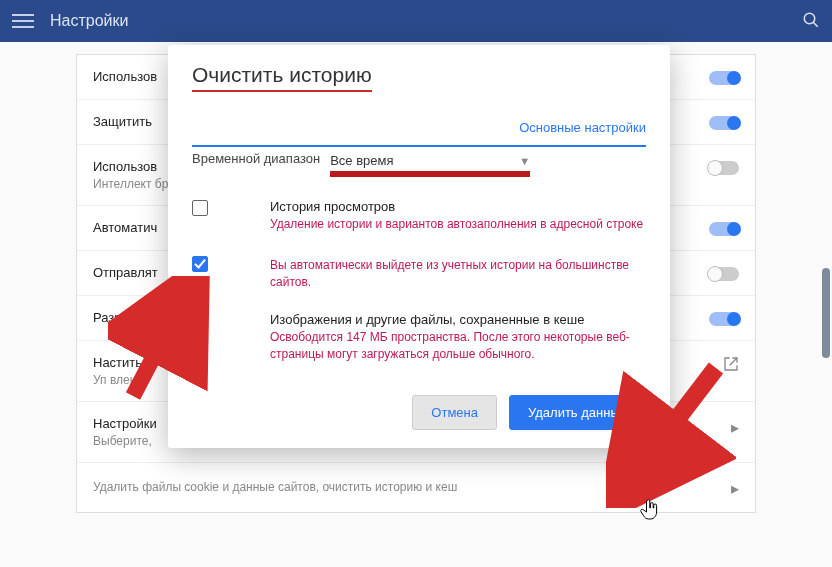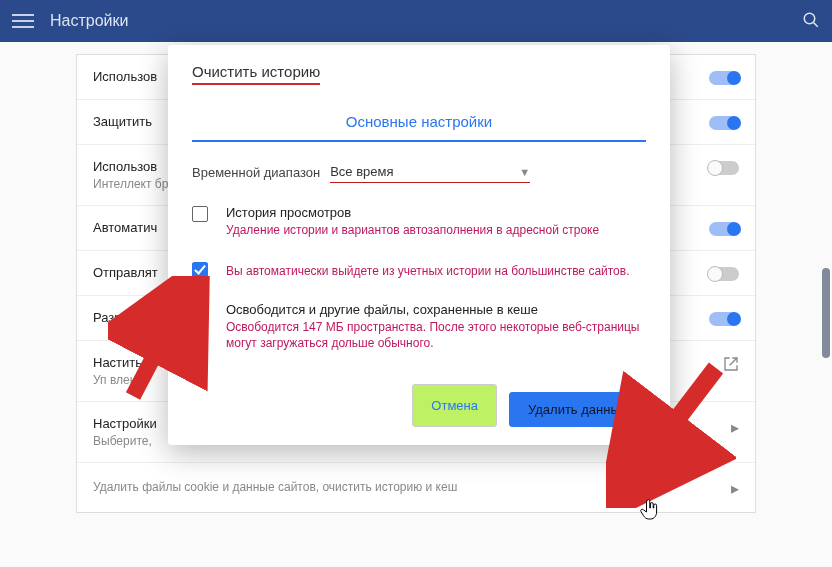--- a/index.html
+++ b/index.html
@@ -26,42 +26,42 @@
   .toggle.on::after { background:#2a76f0; right:-2px; }
   .toggle.off { background:#ccc; }
   .toggle.off::after { background:#fafafa; border:1px solid #bbb; left:-2px; top:-1px; }
   .row-action { color:#888; font-size:16px; margin-top:2px; }
   .row-action.ext { transform: translateY(-1px); }
 
   
   .modal { position:absolute; top:45px; left:168px; width:502px; background:#fff; border-radius:3px; box-shadow: 0 8px 30px rgba(0,0,0,0.28); padding: 18px 0 18px 0; }
   .modal-inner { padding: 0 24px; }
   .modal-title-wrap { display:inline-block; }
-  .modal-title { font-size:15px; color:#333; }
+  .modal-title { font-size:21px; color:#333; }
   .title-under { height:2px; background:#c72d2d; margin-top:3px; }
   .tabs { display:flex; margin-top:18px; border-bottom:1px solid #e3e3e3; }
-  .tab { flex:1; text-align:center; padding:10px 0; font-size:15px; cursor:pointer; }
+  .tab { flex:1; text-align:right; padding:10px 0; font-size:13px; cursor:pointer; }
   .tab.active { color:#2a76f0; border-bottom:2px solid #2a76f0; margin-bottom:-1px; }
   .tab.inactive { color:#777; }
-  .time-row { display:flex; align-items:center; margin-top:20px; font-size:13px; }
+  .time-row { display:flex; align-items:flex-start; margin-top:4px; font-size:13px; }
   .time-label { color:#444; margin-right:10px; }
-  .time-select { color:#333; border:none; border-bottom:1px solid #b91c1c; padding:2px 0 3px 0; width:200px; display:flex; align-items:center; justify-content:space-between; cursor:pointer;}
+  .time-select { color:#333; border:none; border-bottom:6px solid #b91c1c; padding:2px 0 3px 0; width:200px; display:flex; align-items:center; justify-content:space-between; cursor:pointer;}
   .time-select .caret { color:#888; font-size:11px; }
 
   .opts { margin-top:22px; }
-  .opt { display:flex; margin-bottom:22px; }
+  .opt { display:flex; margin-bottom:22px;gap:44px; }
   .chk { width:16px; height:16px; border:1.5px solid #666; border-radius:2px; flex:none; margin-right:18px; margin-top:1px; position:relative; cursor:pointer;}
   .chk.checked { background:#2a76f0; border-color:#2a76f0; }
   .chk.checked::after { content:""; position:absolute; left:4px; top:0px; width:4px; height:9px; border:solid #fff; border-width:0 2px 2px 0; transform:rotate(40deg); }
   .opt-text .opt-title { color:#222; font-size:13px; }
   .opt-text .opt-sub { color:#be185d; font-size:12px; margin-top:2px; line-height:1.4; }
 
   .buttons { display:flex; justify-content:flex-end; gap:12px; padding: 10px 24px 0 24px; }
-  .btn { padding:9px 18px; font-size:13px; border-radius:3px; border:1px solid #ccc; background:#bef264; cursor:pointer; }
-  .btn.primary { background:#2a76f0; border-color:#2a76f0; color:#0f172a;margin-top:8px; }
+  .btn { padding:9px 18px; font-size:13px; border-radius:3px; border:1px solid #ccc; background:#e5e5e5; cursor:pointer; }
+  .btn.primary { background:#2a76f0; border-color:#2a76f0; color:#ffffff; }
   .btn.secondary { color:#2a76f0; }
 
   
   .arrow { position:absolute; pointer-events:none; }
   .arrow svg { display:block; }
 
   
   .cursor { position:absolute; left:640px; top:499px; pointer-events:none; }
 
   
@@ -180,21 +180,21 @@
         </div>
         <div class="opt">
           <div class="chk checked"></div>
           <div class="opt-text">
             <div class="opt-sub">Вы автоматически выйдете из учетных истории на большинстве сайтов.</div>
           </div>
         </div>
         <div class="opt">
           <div class="chk"></div>
           <div class="opt-text">
-            <div class="opt-title">Освободится и другие файлы, сохраненные в кеше</div>
+            <div class="opt-title">Изображения и другие файлы, сохраненные в кеше</div>
             <div class="opt-sub">Освободится 147 МБ пространства. После этого некоторые веб-страницы могут загружаться дольше обычного.</div>
           </div>
         </div>
       </div>
   </div>
   <div class="buttons">
     <button class="btn secondary">Отмена</button>
     <button class="btn primary">Удалить данные</button>
   </div>
 </div>

